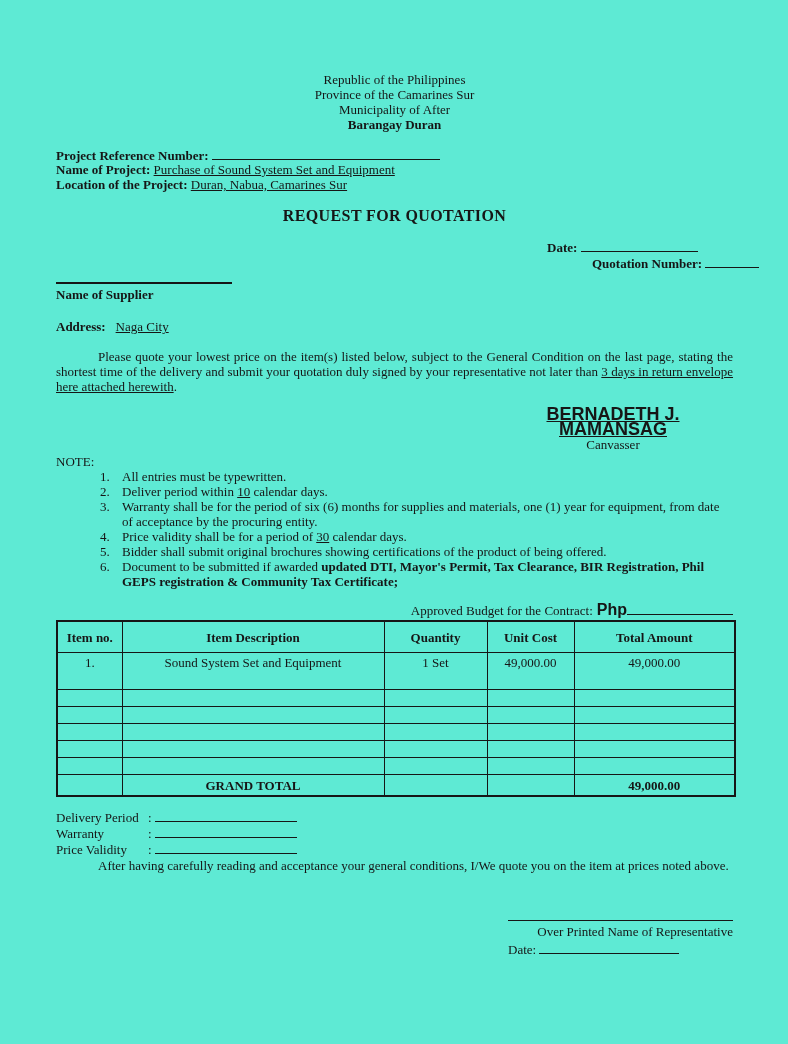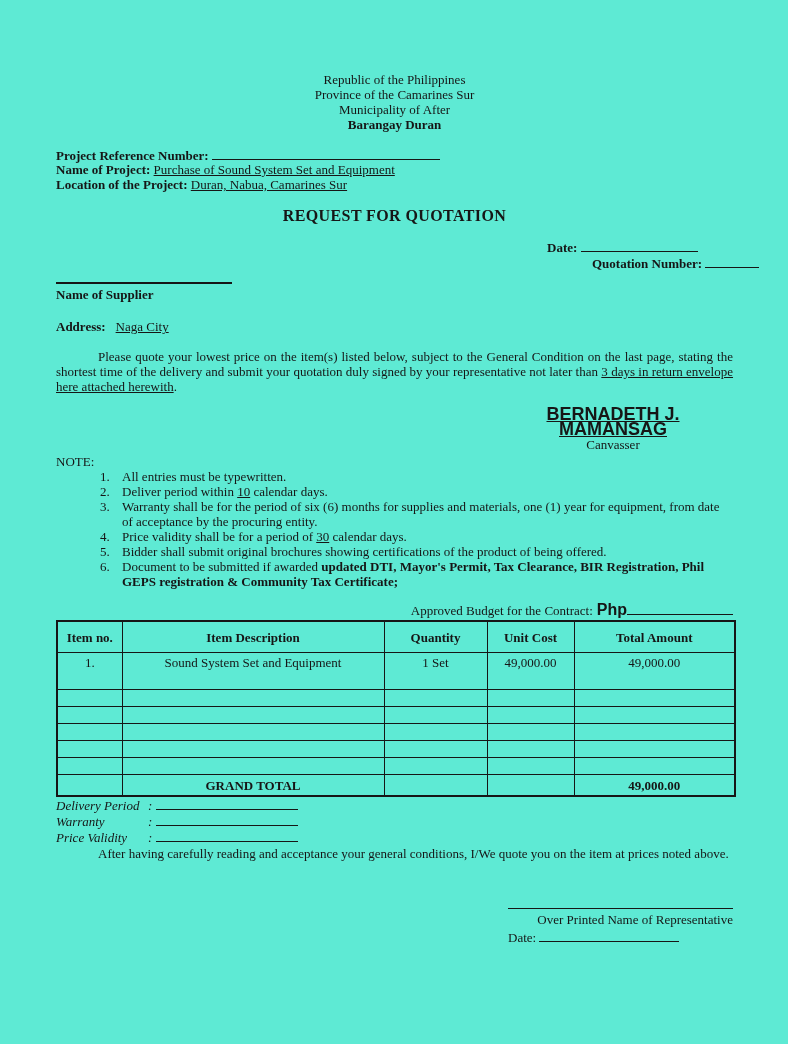--- a/index.html
+++ b/index.html
@@ -34,21 +34,21 @@
   .note-num { width:22px; flex:0 0 22px; }
   .note-txt { flex:1 1 auto; }
   .abc { margin-top:13px; text-align:right; white-space:nowrap; }
   .php { font-family:"Liberation Sans", sans-serif; font-weight:bold; font-size:16px; margin-left:4px; }
   table.rfq { margin-top:2px; width:678px; border-collapse:collapse; table-layout:fixed; border:2px solid #161616; }
   table.rfq th, table.rfq td { border:1px solid #161616; padding:0 2px; overflow:hidden; }
   table.rfq th { height:30px; text-align:center; vertical-align:middle; font-size:13px; }
   tr.row-data td { height:34px; text-align:center; vertical-align:top; padding-top:2px; }
   tr.row-empty td { height:16px; }
   tr.row-grand td { height:20px; text-align:center; vertical-align:middle; font-weight:bold;margin-top:36px; }
-  .terms { margin-top:0;font-style:italic; }
+  .terms { margin-top:12px; }
   .tline { height:16px; white-space:nowrap; }
   .tlab { display:inline-block; width:92px; }
   .closing { margin:1px 0 0 0; text-indent:42px; }
   .rep { margin-top:47px; margin-left:452px; width:225px; }
   .repline { border-top:1.5px solid #161616; height:2px; }
   .repcap { text-align:right; padding-top:1px; }
   .repdate { margin-top:2px; white-space:nowrap; }
 </style>
 </head>
 <body>

